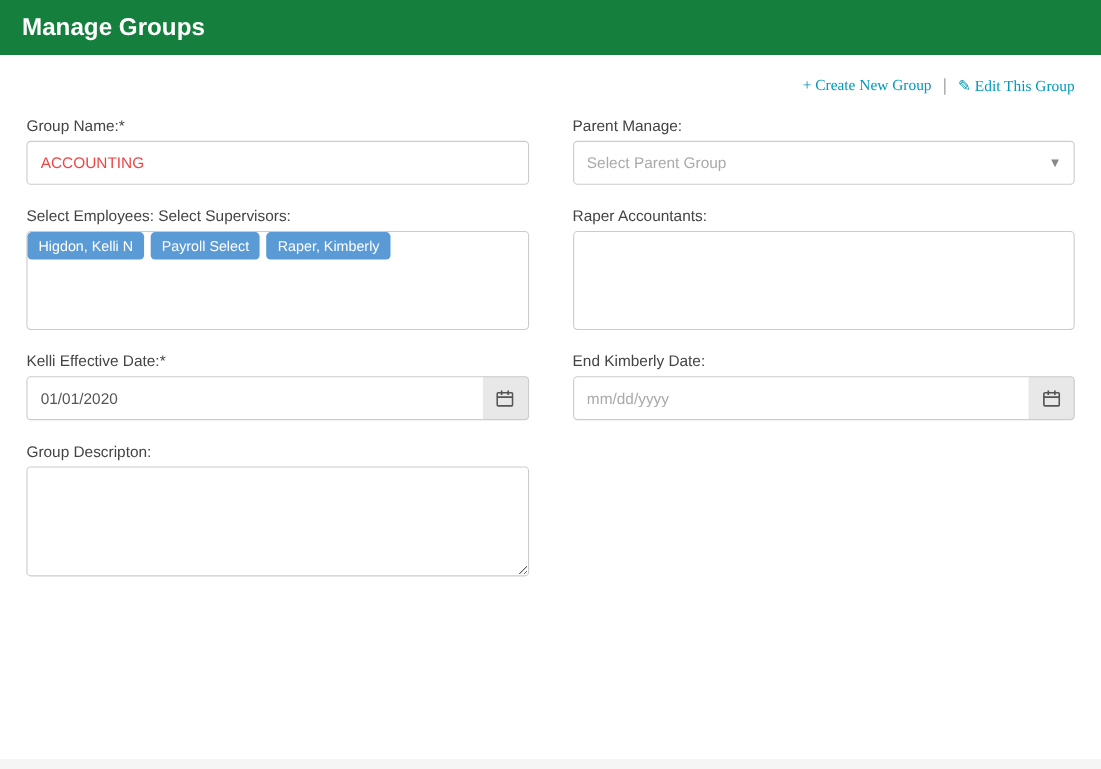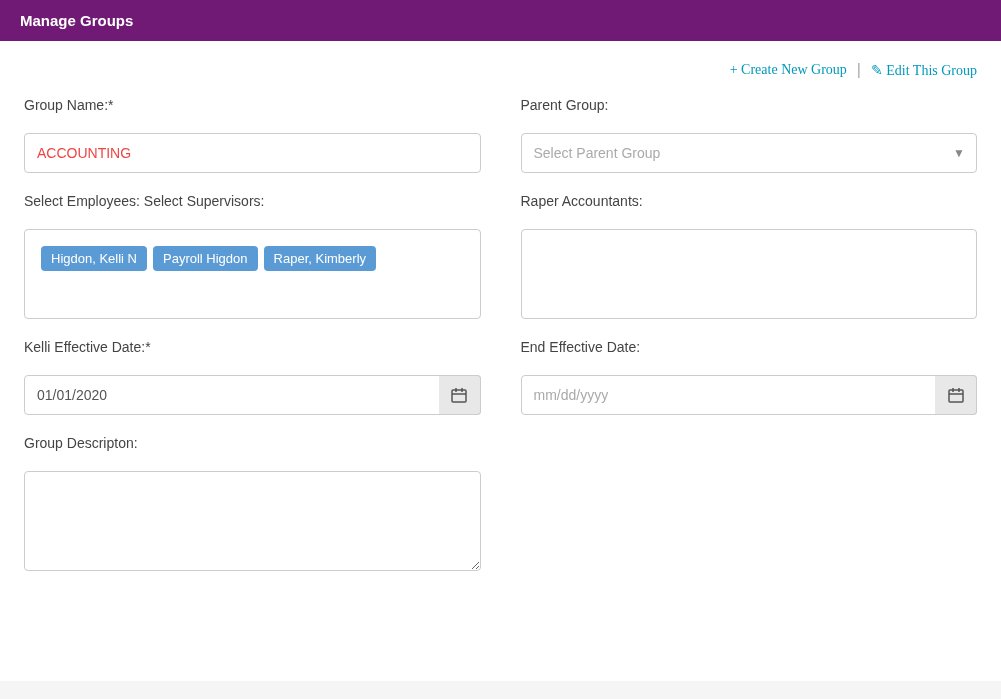--- a/index.html
+++ b/index.html
@@ -9,24 +9,24 @@
     }
 
     body {
       font-family: Arial, sans-serif;
       font-size: 14px;
       background: #f5f5f5;
       color: #333;
     }
 
     .header-bar {
-      background: #701a75;
+      background: #15803d;
       color: white;
       padding: 12px 20px;
-      font-size: 15px;
+      font-size: 22px;
       font-weight: bold;
     }
 
     .content {
       background: white;
       padding: 20px 24px;
       min-height: 640px;
     }
 
     .top-actions {
@@ -55,21 +55,21 @@
 
     .form-grid {
       display: grid;
       grid-template-columns: 1fr 1fr;
       gap: 20px 40px;
     }
 
     .form-group {
       display: flex;
       flex-direction: column;
-      gap: 20px;
+      gap: 6px;
     }
 
     .form-label {
       font-size: 14px;
       color: #444;
       font-weight: 500;
     }
 
     .form-input {
       border: 1px solid #ccc;
@@ -110,21 +110,21 @@
       top: 50%;
       transform: translateY(-50%);
       pointer-events: none;
       color: #888;
       font-size: 12px;
     }
 
     .tags-container {
       border: 1px solid #ccc;
       border-radius: 4px;
-      padding: 16px;
+      padding: 0;
       min-height: 90px;
       background: white;
       display: flex;
       flex-wrap: wrap;
       gap: 6px;
       align-content: flex-start;
     }
 
     .tag {
       background: #5b9bd5;
@@ -216,34 +216,34 @@
   </div>
 
   <div class="form-grid">
 
     <div class="form-group">
       <label class="form-label">Group Name:*</label>
       <input type="text" class="form-input" value="ACCOUNTING" style="">
     </div>
 
     <div class="form-group">
-      <label class="form-label">Parent Group:</label>
+      <label class="form-label">Parent Manage:</label>
       <div class="select-wrapper">
         <select>
           <option value="">Select Parent Group</option>
         </select>
         <span class="chevron">▼</span>
       </div>
     </div>
 
     <div class="form-group">
       <label class="form-label">Select Employees: Select Supervisors:</label>
       <div class="tags-container">
         <span class="tag">Higdon, Kelli N</span>
-        <span class="tag">Payroll Higdon</span>
+        <span class="tag">Payroll Select</span>
         <span class="tag">Raper, Kimberly</span>
       </div>
     </div>
 
     <div class="form-group">
       <label class="form-label">Raper Accountants:</label>
       <div class="accountants-box"></div>
     </div>
 
     <div class="form-group">
@@ -255,21 +255,21 @@
             <rect x="1" y="3" width="14" height="12" rx="1" stroke="#555" stroke-width="1.5" fill="none"></rect>
             <line x1="1" y1="7" x2="15" y2="7" stroke="#555" stroke-width="1.5"></line>
             <line x1="5" y1="1" x2="5" y2="5" stroke="#555" stroke-width="1.5"></line>
             <line x1="11" y1="1" x2="11" y2="5" stroke="#555" stroke-width="1.5"></line>
           </svg>
         </button>
       </div>
     </div>
 
     <div class="form-group">
-      <label class="form-label">End Effective Date:</label>
+      <label class="form-label">End Kimberly Date:</label>
       <div class="date-wrapper">
         <input type="text" class="date-input" placeholder="mm/dd/yyyy" style="">
         <button class="calendar-btn">
           <svg width="16" height="16" viewBox="0 0 16 16" fill="none" xmlns="http://www.w3.org/2000/svg">
             <rect x="1" y="3" width="14" height="12" rx="1" stroke="#555" stroke-width="1.5" fill="none"></rect>
             <line x1="1" y1="7" x2="15" y2="7" stroke="#555" stroke-width="1.5"></line>
             <line x1="5" y1="1" x2="5" y2="5" stroke="#555" stroke-width="1.5"></line>
             <line x1="11" y1="1" x2="11" y2="5" stroke="#555" stroke-width="1.5"></line>
           </svg>
         </button>

